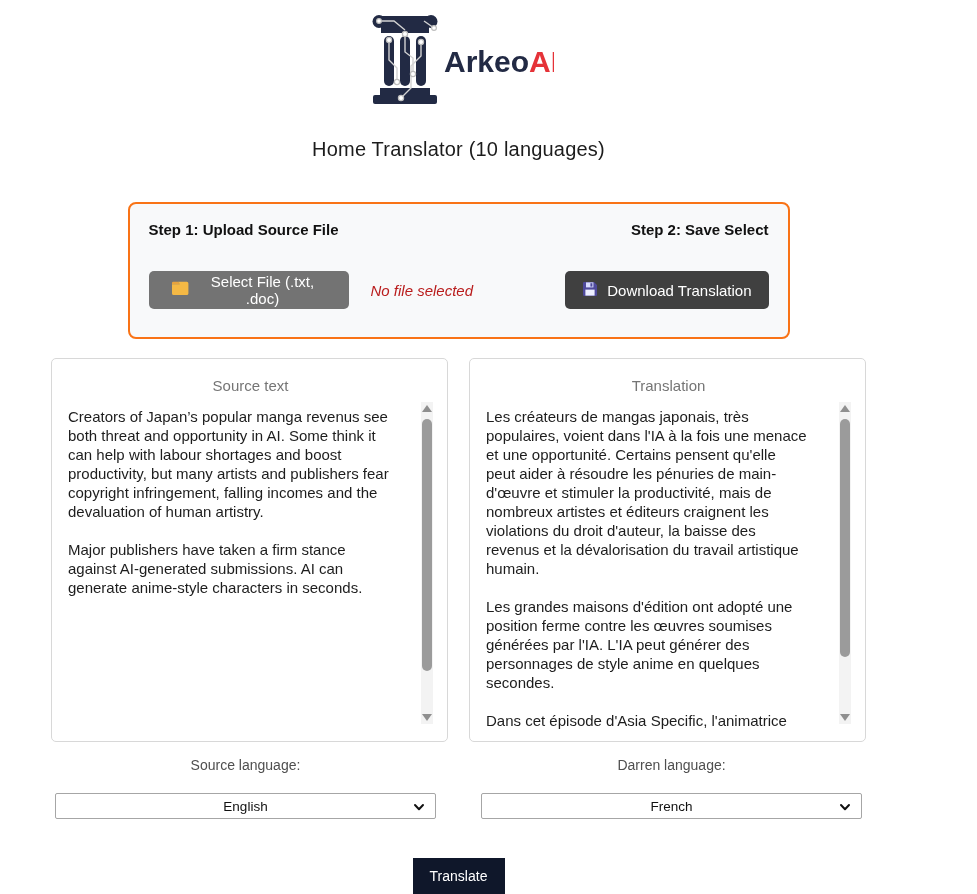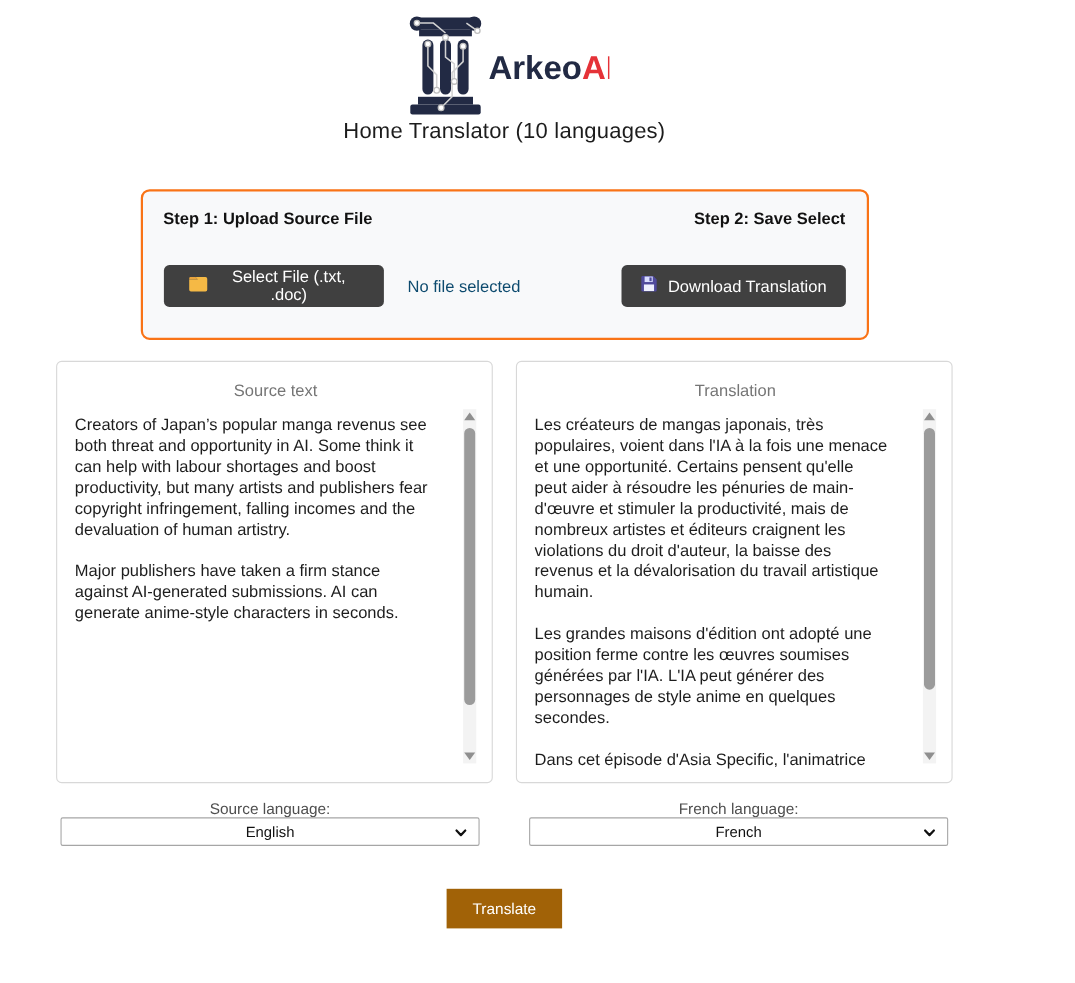--- a/index.html
+++ b/index.html
@@ -10,40 +10,40 @@
     font-family: "Liberation Sans", sans-serif;
     color: #1d1d1d;
     overflow: hidden;
   }
   .wrapper { width: 815px; margin-left: 51px; }
 
   
   .logo-wrap { display:flex; justify-content:center; padding-top:8px; }
   .page-title {
     text-align:center; font-size:20px; font-weight:400; color:#1c1c1c;
-    letter-spacing:0.2px;
+    margin-top:30px; letter-spacing:0.2px;
   }
 
   
   .steps-panel {
     width:662px; margin:41px auto 0 auto;
     background:#f8f9fa; border:2px solid #f97316; border-radius:8px;
     padding:17px 19px 28px 19px;
   }
   .steps-head { display:flex; justify-content:space-between; font-size:15px; font-weight:bold; color:#111; }
   .steps-actions { display:flex; align-items:center; margin-top:33px; }
   .btn {
     display:inline-flex; align-items:center; gap:9px;
     border:none; border-radius:5px; color:#fff; font-size:15px;
     font-family:"Liberation Sans", sans-serif; cursor:pointer;
     padding:0 22px; height:38px;
   }
-  .btn-blue { background:#404040; width:200px; justify-content:center; }
+  .btn-blue { background:#737373; width:200px; justify-content:center; }
   .btn-green { background:#404040; margin-left:auto; padding:0 17px; }
-  .no-file { color:#0c4a6e; font-size:15px; margin-left:22px; }
+  .no-file { font-style:italic; color:#b91c1c; font-size:15px; margin-left:22px; }
   .icon-svg { display:inline-block; flex:0 0 auto; }
 
   
   .panels-row { display:flex; gap:21px; margin-top:19px; }
   .panel {
     width:464px; height:384px; background:#fff;
     border:1px solid #d8d8d8; border-radius:5px;
     padding:10px 14px 12px 16px; position:relative;
   }
   .panel-label { text-align:center; color:#757575; font-size:15px; margin:8px 0 13px 0; }
@@ -63,31 +63,31 @@
   .sb-arrow.down { bottom:3px; border-top:7px solid #8f8f8f; }
   .sb-thumb { position:absolute; left:1px; width:10px; border-radius:5px; background:#9b9b9b; }
   .thumb-left  { top:17px; height:252px; }
   .thumb-right { top:17px; height:238px; }
 
   
   .lang-row { display:flex; gap:37px; margin-top:15px; }
   .lang-col { width:397px; }
   .lang-label { text-align:center; font-size:14px; color:#4f4f4f; }
   .select-box {
-    margin:0 4px 0 4px; height:26px; background:#fff;
+    margin:20px 4px 0 4px; height:26px; background:#fff;
     border:1px solid #a6a6a6; border-radius:2px;
     display:flex; align-items:center; justify-content:center;
     font-size:13.5px; color:#111; position:relative; cursor:pointer;
   }
   .select-chevron { position:absolute; right:9px; top:6px; }
 
   
   .translate-row { display:flex; justify-content:center; margin-top:39px; }
   .translate-btn {
-    width:105px; height:36px; background:#a16207; color:#fff;
+    width:92px; height:36px; background:#0f172a; color:#fff;
     border:none; font-size:14px; font-family:"Liberation Sans", sans-serif;
     display:flex; align-items:center; justify-content:center; cursor:pointer;
   }
 </style>
 </head>
 <body>
 
 <div class="wrapper">
 
   <div class="logo-wrap">
@@ -190,21 +190,21 @@
       <div class="select-box">
         <span>English</span>
         <span class="select-chevron">
           <svg width="14" height="14" viewBox="0 0 14 14">
               <path d="M3 5 L7 9.2 L11 5" fill="none" stroke="#111" stroke-width="2" stroke-linecap="round" stroke-linejoin="round"></path>
             </svg>
         </span>
       </div>
     </div>
     <div class="lang-col">
-      <div class="lang-label">French language:</div>
+      <div class="lang-label">Darren language:</div>
       <div class="select-box">
         <span>French</span>
         <span class="select-chevron">
           <svg width="14" height="14" viewBox="0 0 14 14">
               <path d="M3 5 L7 9.2 L11 5" fill="none" stroke="#111" stroke-width="2" stroke-linecap="round" stroke-linejoin="round"></path>
             </svg>
         </span>
       </div>
     </div>
   </div>

